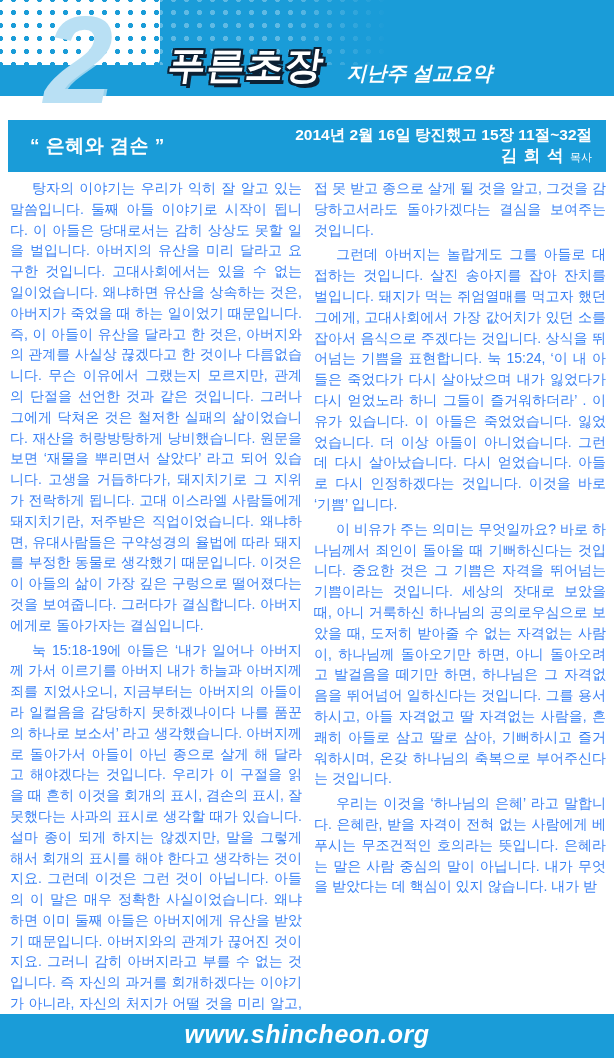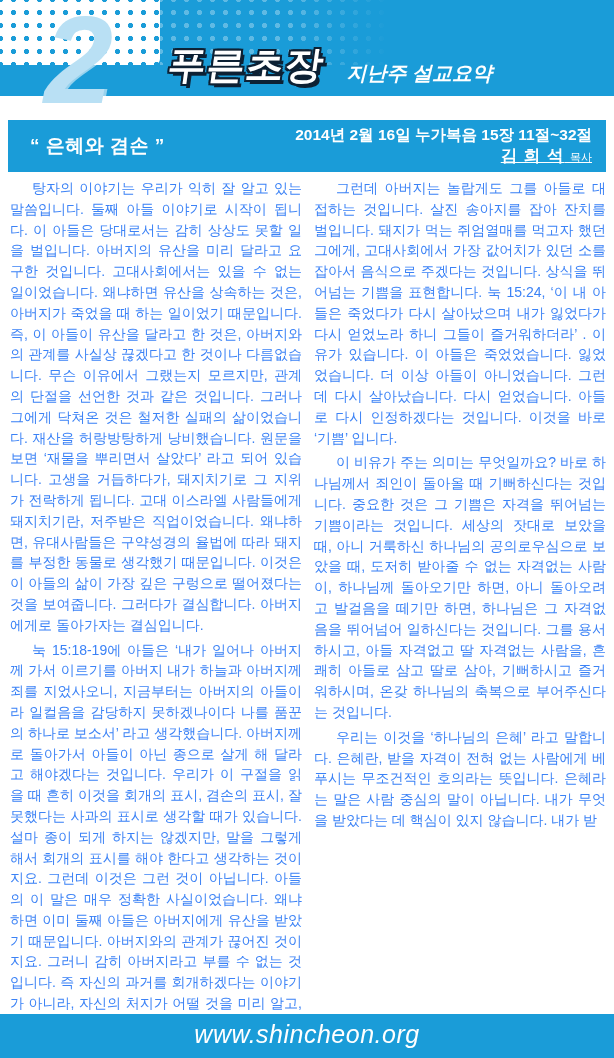--- a/index.html
+++ b/index.html
@@ -72,21 +72,21 @@
     box-sizing: border-box;
     background: #1a9cd8;
     border-radius: 0;
     display: flex; align-items: center; justify-content: space-between;
     padding: 0 14px 0 22px;
     color: #ffffff;
   }
   .sermon-title { font-size: 19px; font-weight: bold; letter-spacing: 0.5px; }
   .title-right { text-align: right; line-height: 1.3; }
   .date-scripture { font-size: 15.5px; font-weight: bold; }
-  .preacher-line { font-size: 16.5px; font-weight: bold; letter-spacing: 1px; text-decoration: underline; }
+  .preacher-line { font-size: 16.5px; font-weight: bold; letter-spacing: 1px; }
   .preacher-role { font-size: 11px; font-weight: normal; letter-spacing: 0; }
 
   
   .content {
     position: absolute; top: 178px; left: 10px;
     width: 596px; height: 834px;
     display: flex; gap: 12px;
     overflow: hidden;
   }
   .col { width: 292px; overflow: hidden; }
@@ -104,51 +104,52 @@
   
   .footer {
     position: absolute; top: 1014px; left: 0;
     width: 614px; height: 44px;
     background: #1a9cd8;
     display: flex; align-items: center; justify-content: center;
   }
   .website {
     color: #ffffff;
     font-size: 25px;
-    font-weight: normal;
+    font-weight: bold;
     font-style: italic;
     letter-spacing: 0.5px;
     margin-top: -4px;
   }
 </style>
 </head>
 <body>
 
 <header class="masthead">
   <div class="dots-white-block"></div>
   <div class="dots-blue-overlay"></div>
   <div class="page-number">2</div>
   <div class="masthead-title">푸른초장</div>
   <div class="masthead-subtitle">지난주 설교요약</div>
 </header>
 
 <section class="title-bar">
   <div class="sermon-title">“ 은혜와 겸손 ”</div>
   <div class="title-right">
-    <div class="date-scripture">2014년 2월 16일 누가복음 15장 11절~32절</div>
+    <div class="date-scripture">2014년 2월 16일 탕진했고 15장 11절~32절</div>
     <div class="preacher-line"><span>김 희 석</span> <span class="preacher-role">목사</span></div>
   </div>
 </section>
 
 <main class="content">
   <div class="col">
     <p>탕자의 이야기는 우리가 익히 잘 알고 있는 말씀입니다. 둘째 아들 이야기로 시작이 됩니다. 이 아들은 당대로서는 감히 상상도 못할 일을 벌입니다. 아버지의 유산을 미리 달라고 요구한 것입니다. 고대사회에서는 있을 수 없는 일이었습니다. 왜냐하면 유산을 상속하는 것은, 아버지가 죽었을 때 하는 일이었기 때문입니다. 즉, 이 아들이 유산을 달라고 한 것은, 아버지와의 관계를 사실상 끊겠다고 한 것이나 다름없습니다. 무슨 이유에서 그랬는지 모르지만, 관계의 단절을 선언한 것과 같은 것입니다. 그러나 그에게 닥쳐온 것은 철저한 실패의 삶이었습니다. 재산을 허랑방탕하게 낭비했습니다. 원문을 보면 ‘재물을 뿌리면서 살았다’ 라고 되어 있습니다. 고생을 거듭하다가, 돼지치기로 그 지위가 전락하게 됩니다. 고대 이스라엘 사람들에게 돼지치기란, 저주받은 직업이었습니다. 왜냐하면, 유대사람들은 구약성경의 율법에 따라 돼지를 부정한 동물로 생각했기 때문입니다. 이것은 이 아들의 삶이 가장 깊은 구렁으로 떨어졌다는 것을 보여줍니다. 그러다가 결심합니다. 아버지에게로 돌아가자는 결심입니다.</p>
     <p>눅 15:18-19에 아들은 ‘내가 일어나 아버지께 가서 이르기를 아버지 내가 하늘과 아버지께 죄를 지었사오니, 지금부터는 아버지의 아들이라 일컬음을 감당하지 못하겠나이다 나를 품꾼의 하나로 보소서’ 라고 생각했습니다. 아버지께로 돌아가서 아들이 아닌 종으로 살게 해 달라고 해야겠다는 것입니다. 우리가 이 구절을 읽을 때 흔히 이것을 회개의 표시, 겸손의 표시, 잘못했다는 사과의 표시로 생각할 때가 있습니다. 설마 종이 되게 하지는 않겠지만, 말을 그렇게 해서 회개의 표시를 해야 한다고 생각하는 것이지요. 그런데 이것은 그런 것이 아닙니다. 아들의 이 말은 매우 정확한 사실이었습니다. 왜냐하면 이미 둘째 아들은 아버지에게 유산을 받았기 때문입니다. 아버지와의 관계가 끊어진 것이지요. 그러니 감히 아버지라고 부를 수 없는 것입니다. 즉 자신의 과거를 회개하겠다는 이야기가 아니라, 자신의 처지가 어떨 것을 미리 알고, 아들 대</p>
   </div>
   <div class="col">
+    <p class="cont">접 못 받고 종으로 살게 될 것을 알고, 그것을 감당하고서라도 돌아가겠다는 결심을 보여주는 것입니다.</p>
     <p>그런데 아버지는 놀랍게도 그를 아들로 대접하는 것입니다. 살진 송아지를 잡아 잔치를 벌입니다. 돼지가 먹는 쥐엄열매를 먹고자 했던 그에게, 고대사회에서 가장 값어치가 있던 소를 잡아서 음식으로 주겠다는 것입니다. 상식을 뛰어넘는 기쁨을 표현합니다. 눅 15:24, ‘이 내 아들은 죽었다가 다시 살아났으며 내가 잃었다가 다시 얻었노라 하니 그들이 즐거워하더라’ . 이유가 있습니다. 이 아들은 죽었었습니다. 잃었었습니다. 더 이상 아들이 아니었습니다. 그런데 다시 살아났습니다. 다시 얻었습니다. 아들로 다시 인정하겠다는 것입니다. 이것을 바로 ‘기쁨’ 입니다.</p>
     <p>이 비유가 주는 의미는 무엇일까요? 바로 하나님께서 죄인이 돌아올 때 기뻐하신다는 것입니다. 중요한 것은 그 기쁨은 자격을 뛰어넘는 기쁨이라는 것입니다. 세상의 잣대로 보았을 때, 아니 거룩하신 하나님의 공의로우심으로 보았을 때, 도저히 받아줄 수 없는 자격없는 사람이, 하나님께 돌아오기만 하면, 아니 돌아오려고 발걸음을 떼기만 하면, 하나님은 그 자격없음을 뛰어넘어 일하신다는 것입니다. 그를 용서하시고, 아들 자격없고 딸 자격없는 사람을, 흔쾌히 아들로 삼고 딸로 삼아, 기뻐하시고 즐거워하시며, 온갖 하나님의 축복으로 부어주신다는 것입니다.</p>
     <p>우리는 이것을 ‘하나님의 은혜’ 라고 말합니다. 은혜란, 받을 자격이 전혀 없는 사람에게 베푸시는 무조건적인 호의라는 뜻입니다. 은혜라는 말은 사람 중심의 말이 아닙니다. 내가 무엇을 받았다는 데 핵심이 있지 않습니다. 내가 받</p>
   </div>
 </main>
 
 <footer class="footer">
   <div class="website">www.shincheon.org</div>
 </footer>
 

